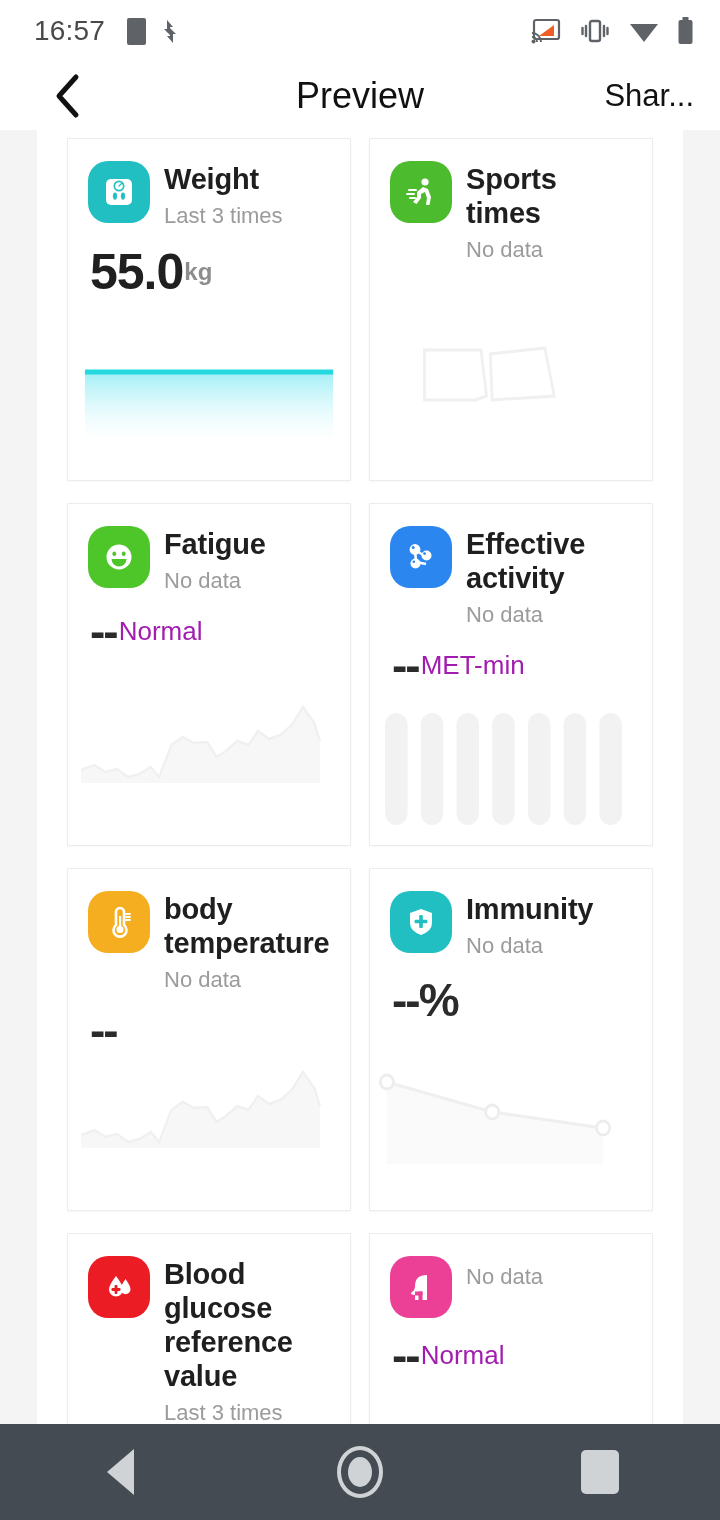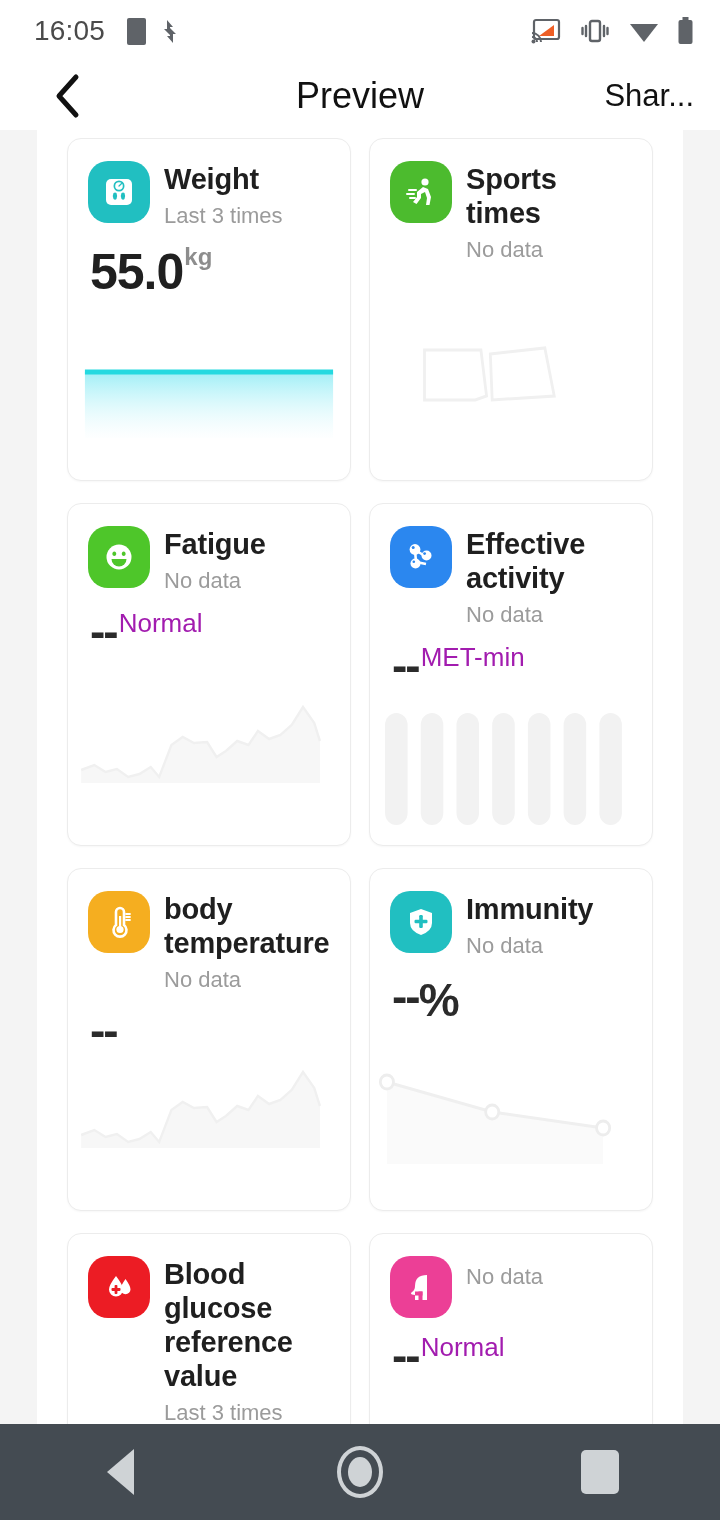--- a/index.html
+++ b/index.html
@@ -60,42 +60,42 @@
   }
   .grid {
     display: grid;
     grid-template-columns: 1fr 1fr;
     gap: 22px 18px;
     padding: 8px 30px 0 30px;
   }
   .card {
     background: #ffffff;
     border: 1px solid #ececec;
-    border-radius: 14px;
+    border-radius: 1px;
     height: 343px;
     position: relative;
     overflow: hidden;
     box-shadow: 0 1px 2px rgba(0,0,0,0.035);
   }
   .card-head { display: flex; padding: 22px 16px 0 20px; gap: 14px; }
   .card-icon {
     width: 62px; height: 62px; flex: 0 0 62px;
     border-radius: 20px;
     display: flex; align-items: center; justify-content: center;
   }
   .card-titles { padding-top: 2px; min-width: 0; }
   .card-title {
     font-size: 29px; font-weight: 700; color: #1f1f1f;
     line-height: 1.17; letter-spacing: -.2px;
   }
   .card-sub { font-size: 22px; color: #9b9b9b; margin-top: 6px; line-height: 1.2; }
 
   .card-value {
     padding: 14px 0 0 22px;
-    display: flex; align-items: flex-start;
+    display: flex; align-items: center;
   }
   .big-num { font-size: 50px; font-weight: 700; color: #202020; letter-spacing: -1px; }
   .unit-sm { font-size: 24px; color: #8d8d8d; margin-left: 1px; font-weight: bold; }
   .dash {
     font-size: 46px; font-weight: 800; color: #2b2b2b;
     letter-spacing: -2px; line-height: 1;
   }
   .dash-unit { font-size: 26px; color: #a21caf; margin-left: 2px; }
   .pct { font-size: 46px; font-weight: 800; color: #2b2b2b; letter-spacing: -1px; }
 
@@ -124,21 +124,21 @@
   }
   .nav-home-dot { width: 24px; height: 30px; border-radius: 50%; background: #cfd3d6; }
   .nav-square { width: 38px; height: 44px; background: #cfd3d6; border-radius: 5px; }
 </style>
 </head>
 <body>
 
 <div class="phone">
 
   <div class="statusbar">
-    <span class="status-time">16:05</span>
+    <span class="status-time">16:57</span>
     <span class="status-left-icons">
       <span class="ic-sq"></span>
       <svg width="16" height="27" viewBox="0 0 16 27">
         <path d="M5 2 L5 11 L2 11 L8 17 L8 9 L11 9 Z" fill="#5f6368"></path>
         <path d="M11 25 L11 16 L14 16 L8 10 L8 18 L5 18 Z" fill="#5f6368"></path>
       </svg>
     </span>
     <span class="status-right">
       <svg width="30" height="26" viewBox="0 0 30 26">
         <rect x="3" y="2" width="25" height="19" rx="2" fill="none" stroke="#5f6368" stroke-width="2.2"></rect>

